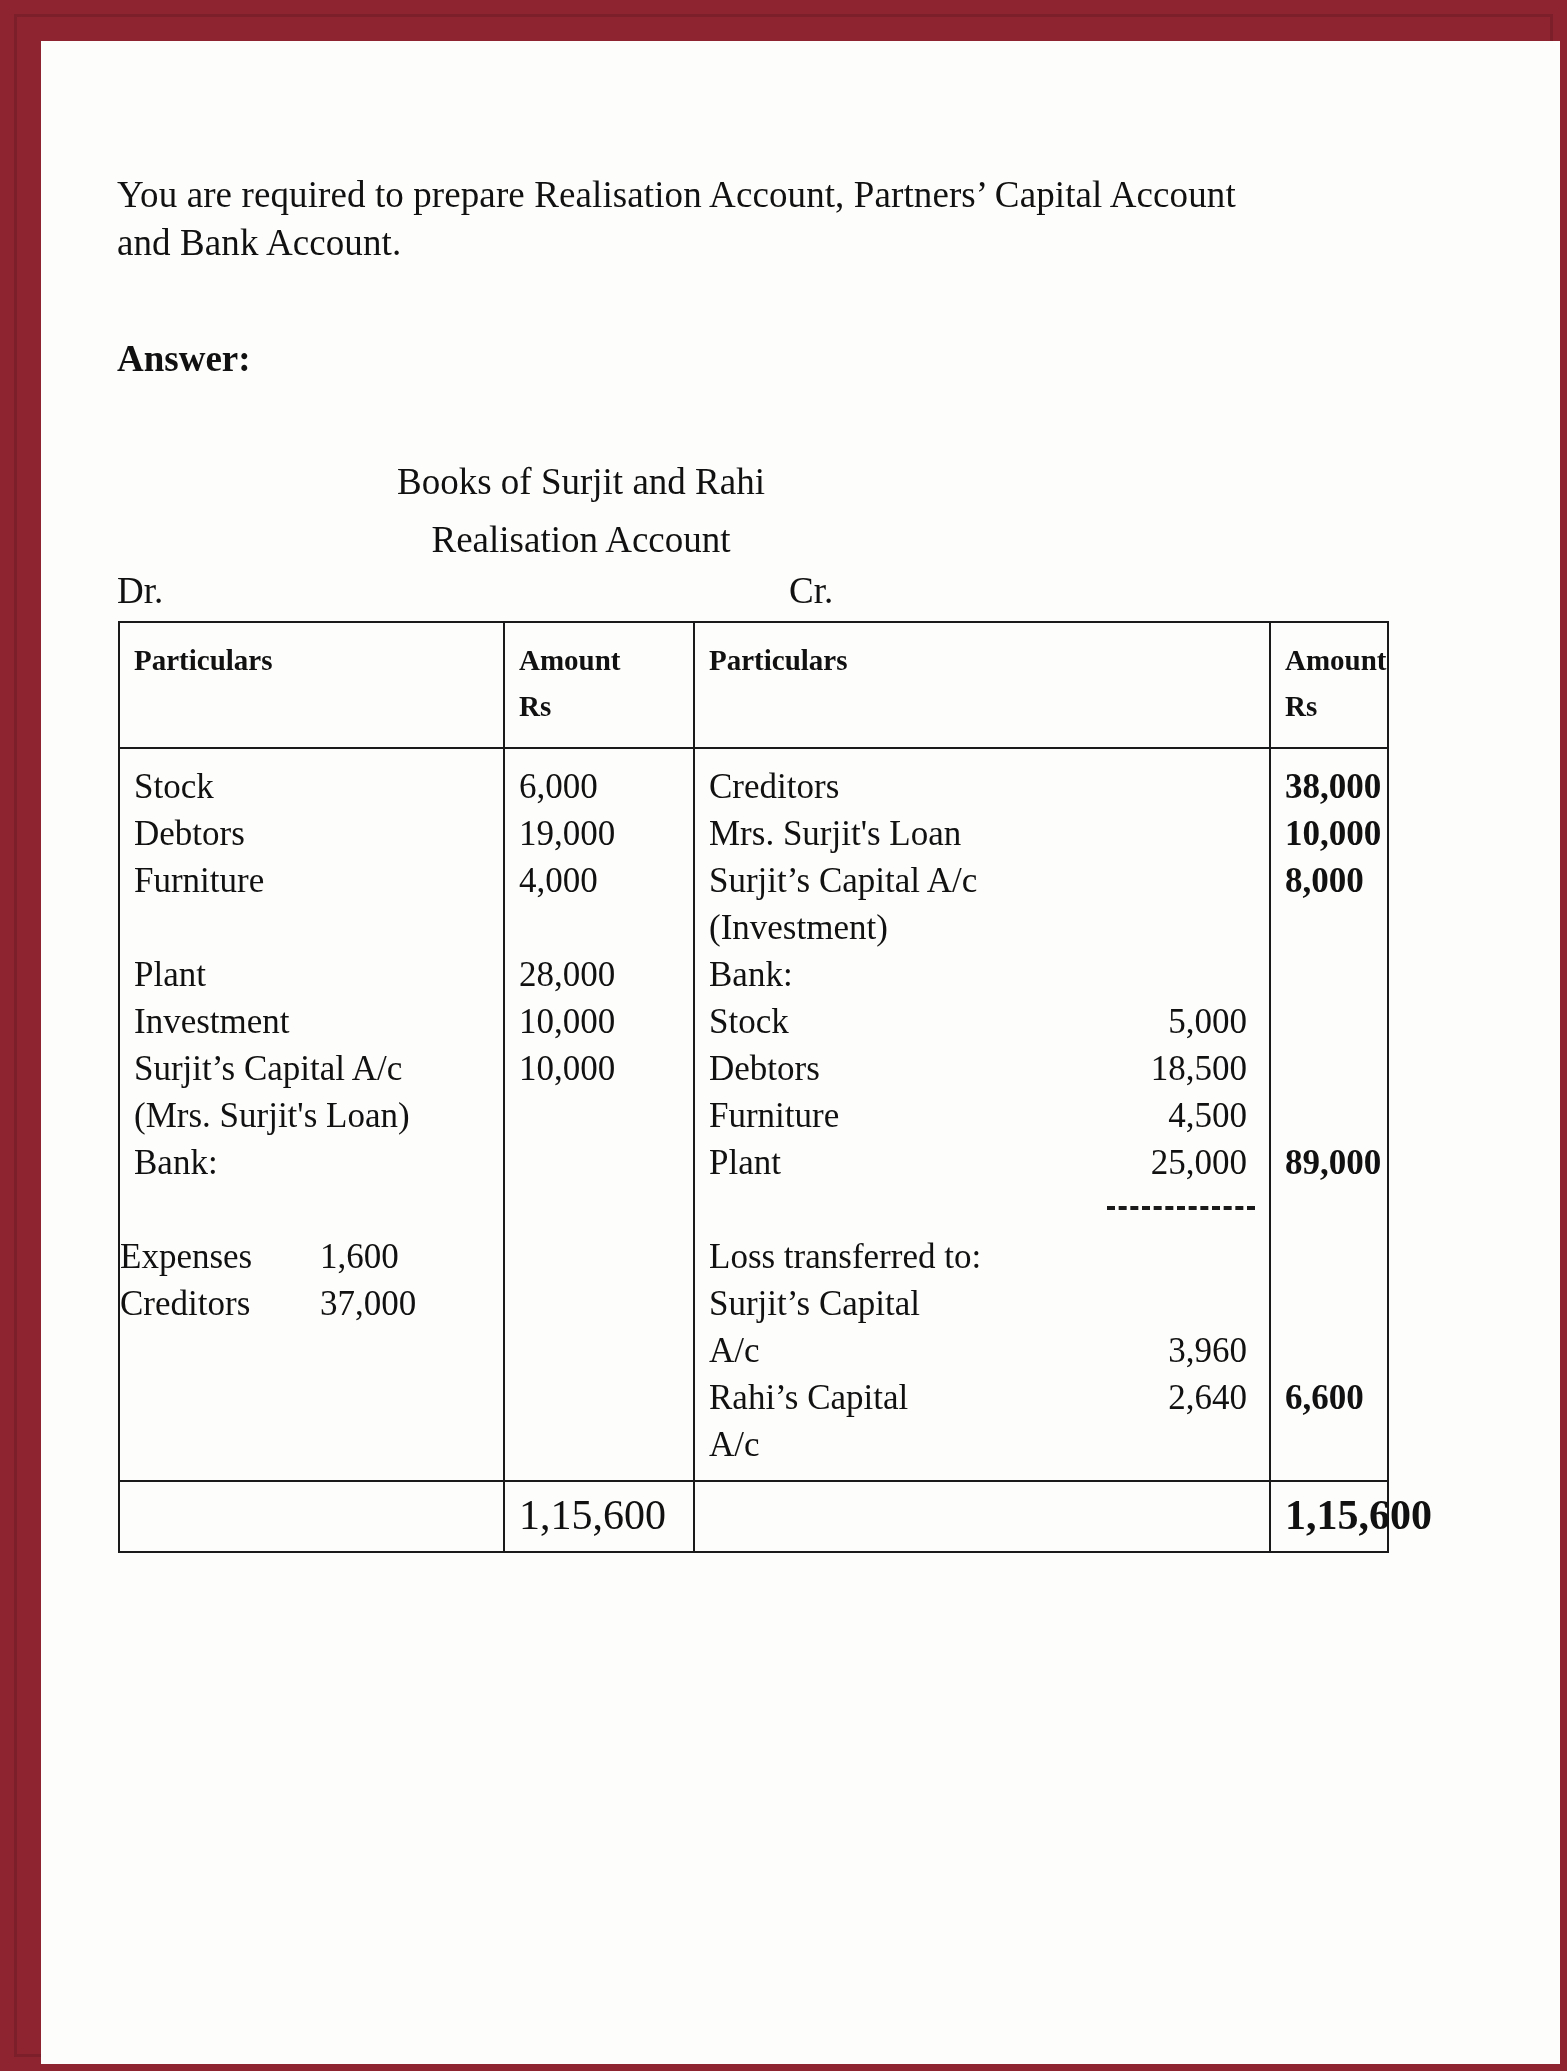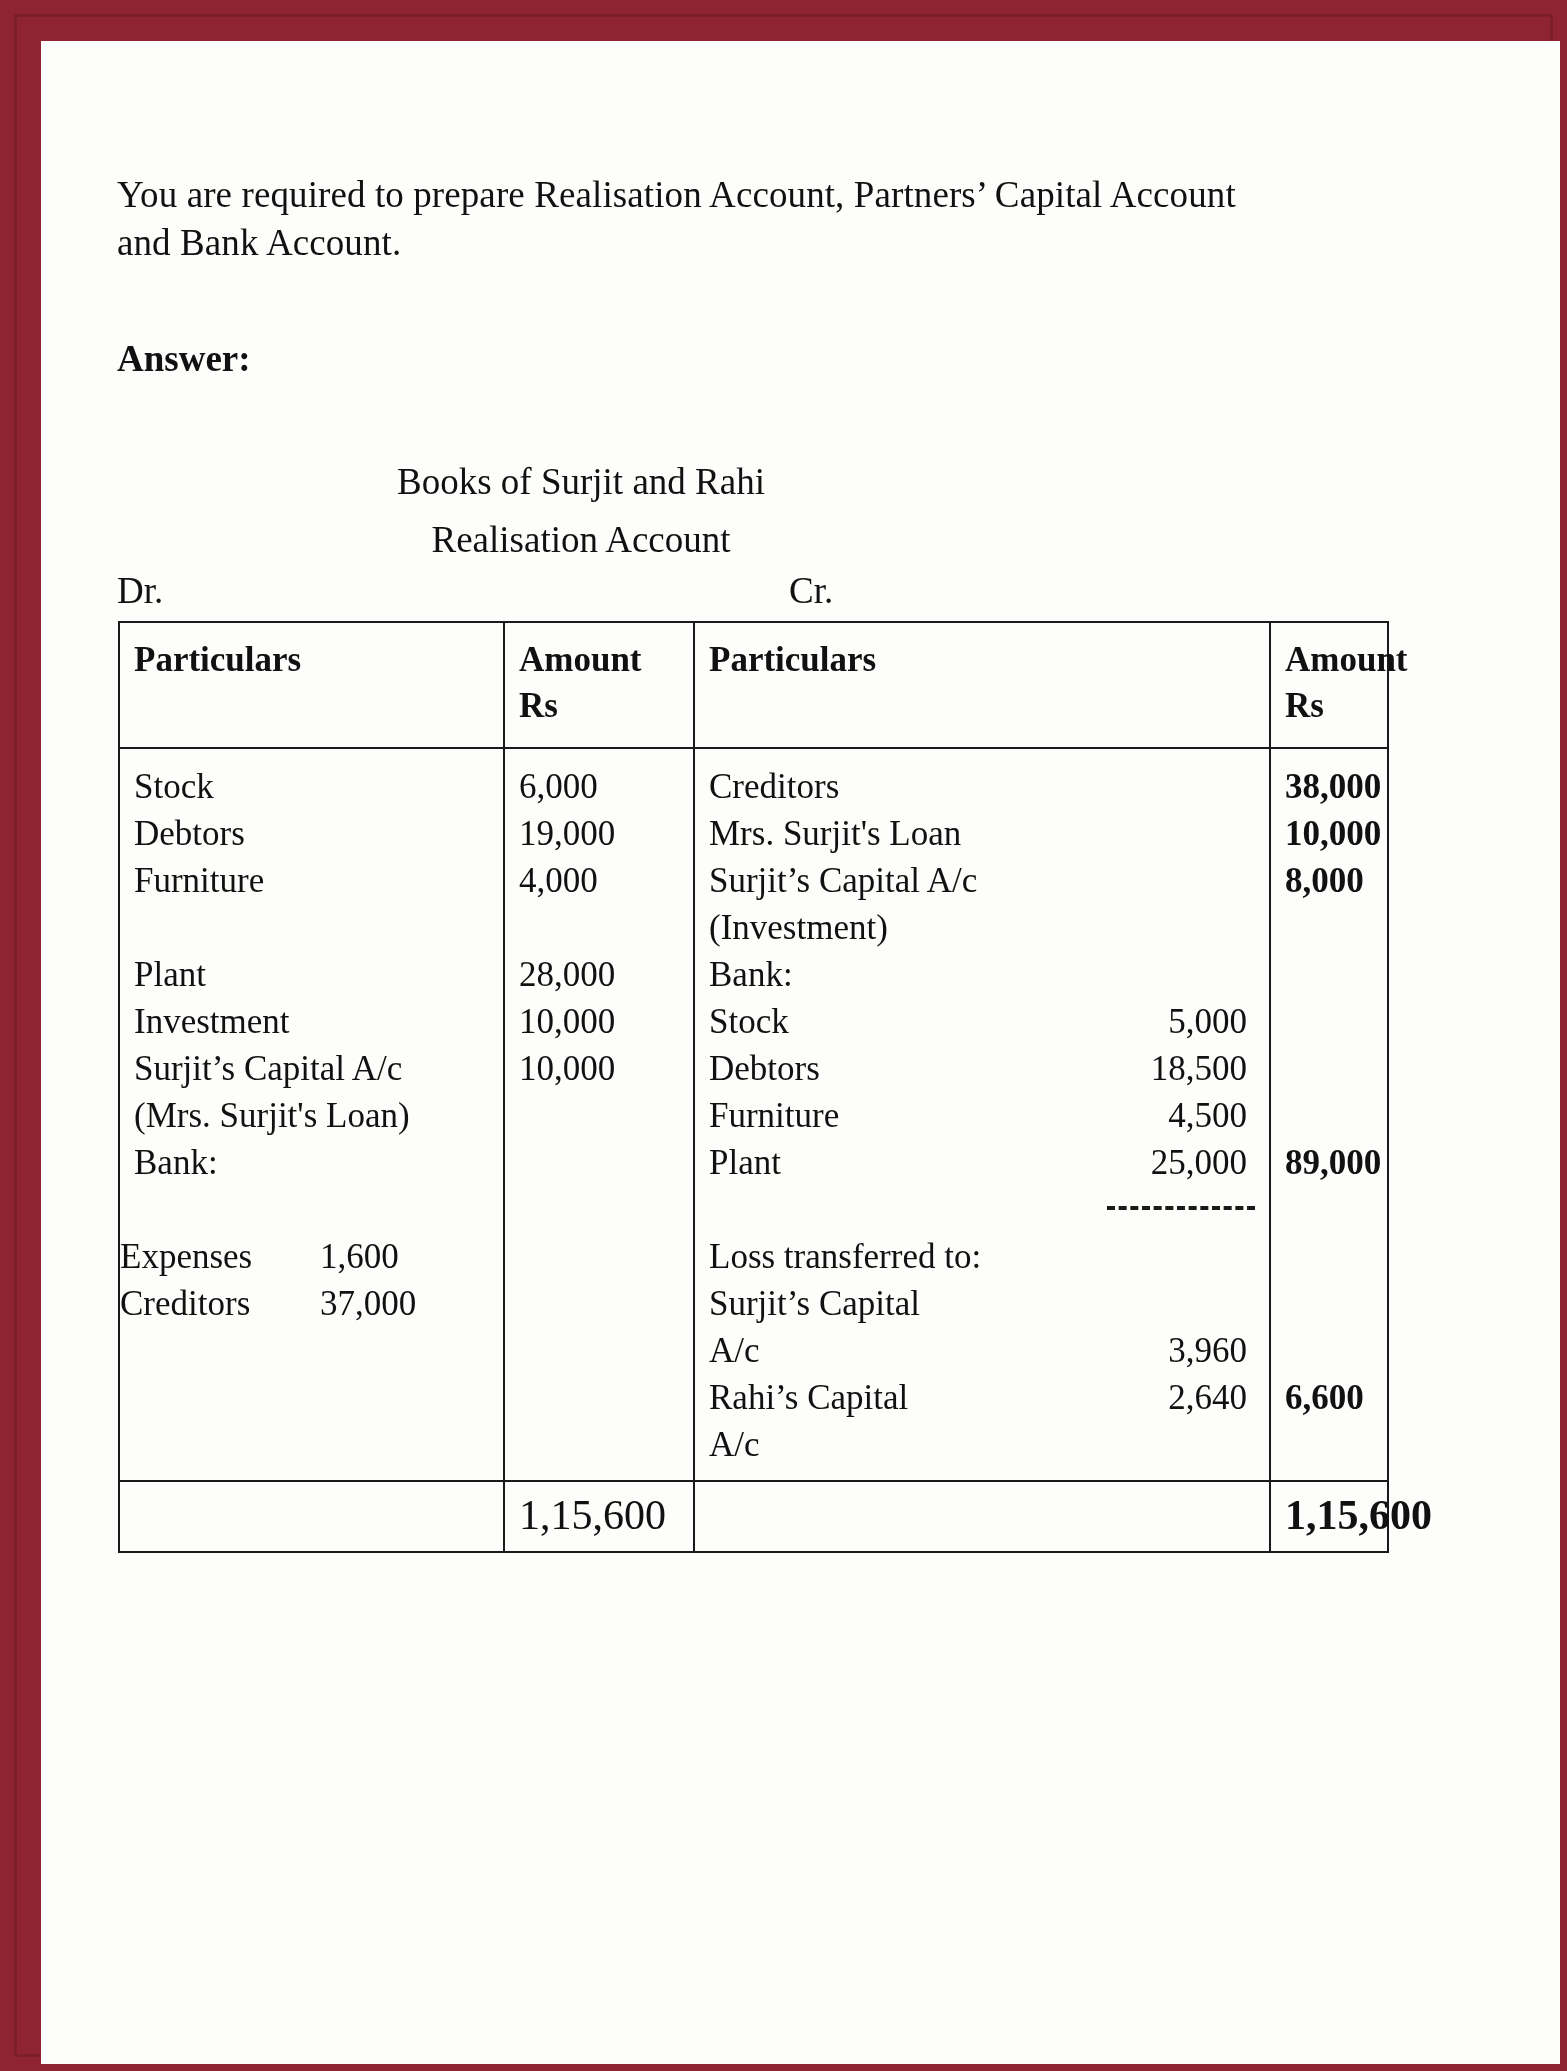--- a/index.html
+++ b/index.html
@@ -107,21 +107,21 @@
     position: relative;
   }
   .c-part-l   { width: 385px; border-right: 2px solid #1a1a1a; }
   .c-amt-l    { width: 190px; border-right: 2px solid #1a1a1a; }
   .c-part-r   { width: 420px; }
   .c-inner-r  { width: 156px; border-right: 2px solid #1a1a1a; }
   .c-amt-r    { width: 116px; font-weight: bold; }
 
   .head-row { border-bottom: 2px solid #1a1a1a; }
   .head-row .cell {
-    font-size: 35px;
+    font-size: 29px;
     font-weight: bold;
     padding: 14px 0 18px 14px;
     line-height: 46px;
     min-height: 118px;
   }
   .head-row .c-part-r { padding-left: 14px; }
   .head-row .c-inner-r { padding: 0; }
   .head-row .c-amt-r { padding-left: 14px; }
 
   .body-row .cell {

